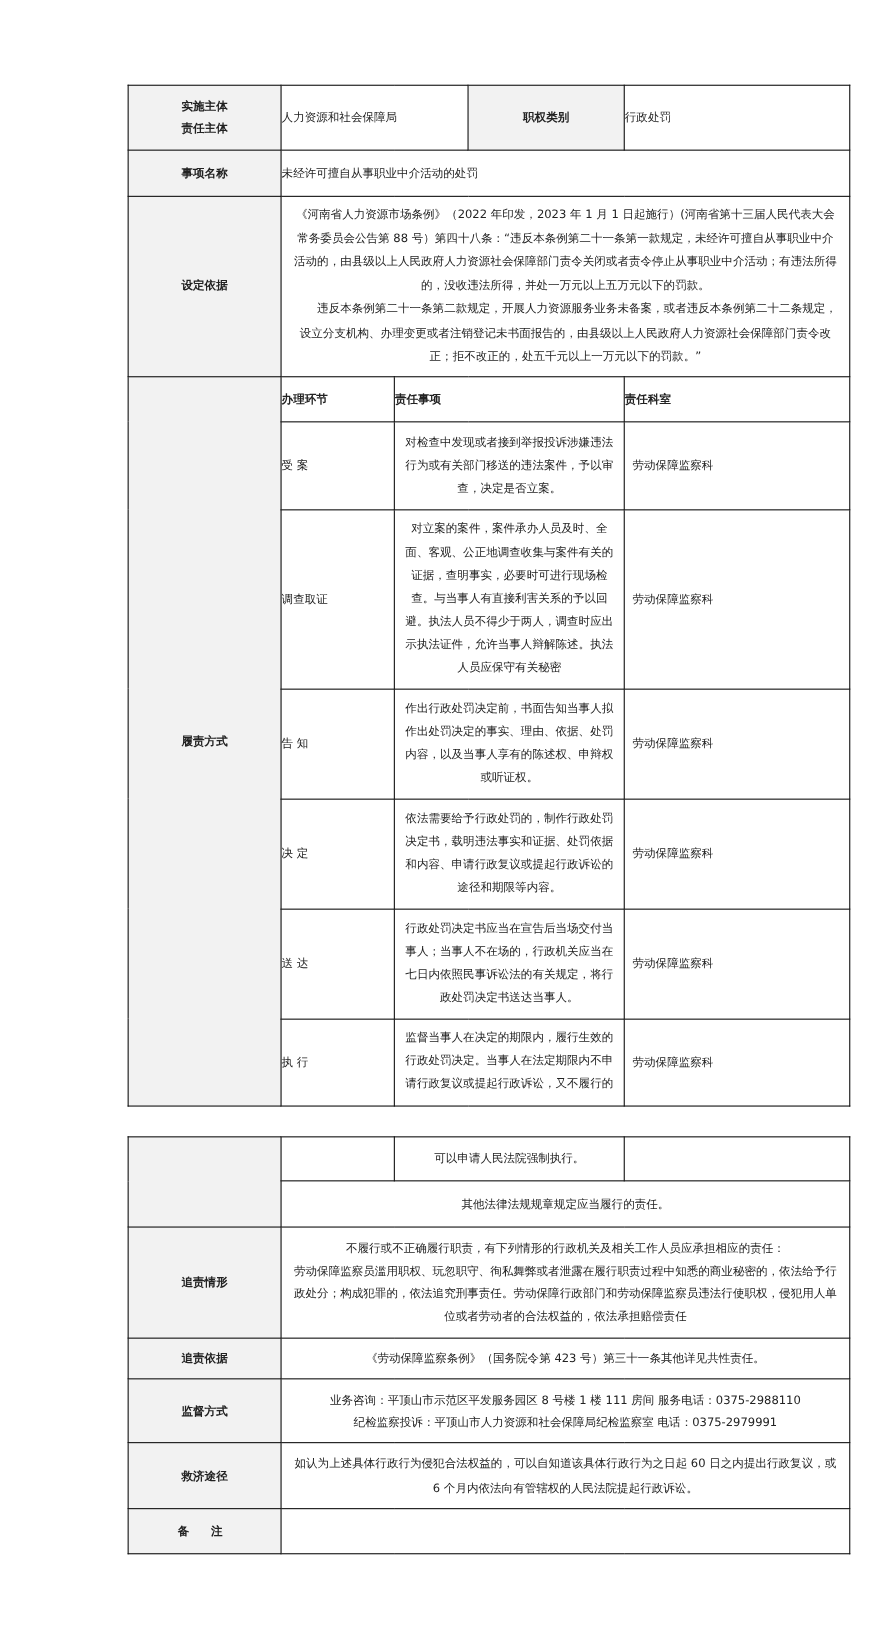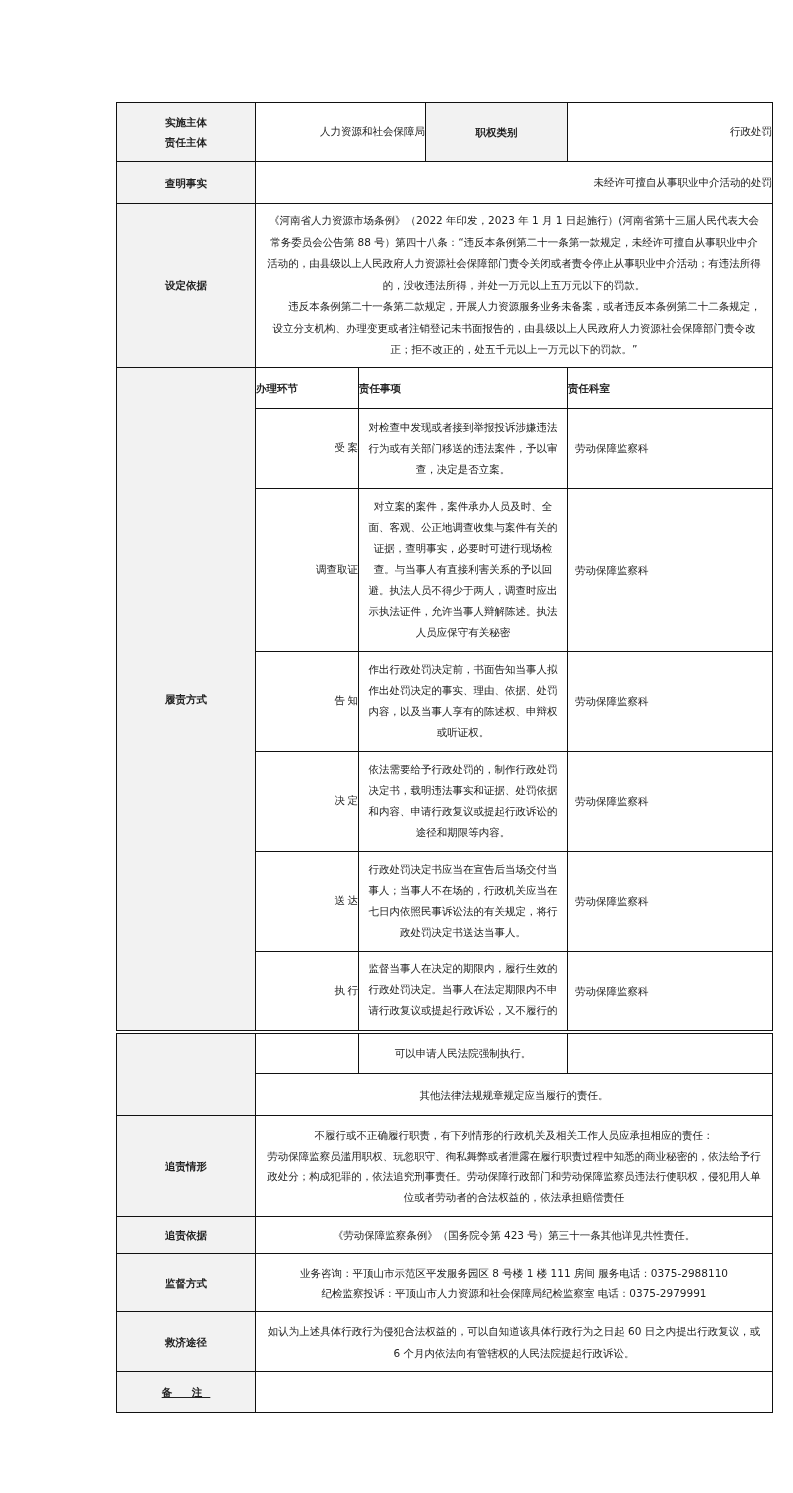--- a/index.html
+++ b/index.html
@@ -1,50 +1,50 @@
 <!DOCTYPE html>
 <html><head>
 <meta charset="utf-8">
 <style>
   html, body { margin: 0; padding: 0; background: #ffffff; }
   body { width: 793px; height: 1493px; position: relative; font-family: "DejaVu Sans", "Liberation Sans", sans-serif; color: #222; overflow: hidden; }
   .page-table { position: absolute; left: 116px; width: 656px; border-collapse: collapse; table-layout: fixed; }
   .page-table td { border: 1.5px solid #111; padding: 0; vertical-align: middle; font-size: 10.5px; line-height: 20px; }
   .lbl { background: #f2f2f2; text-align: center; font-weight: bold; font-size: 11.5px; color: #222; }
-  .center { text-align: right; font-family: Liberation Serif, serif; }
+  .center { text-align: left; }
   .para { padding: 6px 10px !important; text-align: center; }
   .indent { text-indent: 2em; }
   .sub-h { font-weight: bold; }
   .matter { padding: 6px 8px !important; line-height: 21px !important; text-align: center; }
   .dept { padding-left: 7px !important; }
   .spaced { letter-spacing: 8px; }
 </style>
 </head>
 <body>
 
-<table class="page-table" style="top:77px;margin-top:25px;">
+<table class="page-table" style="top:77px;">
   <colgroup>
     <col style="width:139px">
       <col style="width:103px">
       <col style="width:67px">
       <col style="width:142px">
       <col style="width:205px">
   </colgroup>
   <tbody>
       <tr style="height:59px;">
     <td class="lbl">
       <div>实施主体</div>
       <div>责任主体</div>
     </td>
     <td colspan="2" class="center">人力资源和社会保障局</td>
     <td class="lbl">职权类别</td>
     <td class="center">行政处罚</td>
   </tr>
   <tr style="height:42px;">
-    <td class="lbl">查明事实</td>
+    <td class="lbl">事项名称</td>
     <td colspan="4" class="center">未经许可擅自从事职业中介活动的处罚</td>
   </tr>
   <tr style="height:163px;">
     <td class="lbl">设定依据</td>
     <td colspan="4" class="para" style="line-height:21.5px;">
       <div>《河南省人力资源市场条例》（2022 年印发，2023 年 1 月 1 日起施行）(河南省第十三届人民代表大会常务委员会公告第 88 号）第四十八条：“违反本条例第二十一条第一款规定，未经许可擅自从事职业中介活动的，由县级以上人民政府人力资源社会保障部门责令关闭或者责令停止从事职业中介活动；有违法所得的，没收违法所得，并处一万元以上五万元以下的罚款。</div>
       <div class="indent">违反本条例第二十一条第二款规定，开展人力资源服务业务未备案，或者违反本条例第二十二条规定，设立分支机构、办理变更或者注销登记未书面报告的，由县级以上人民政府人力资源社会保障部门责令改正；拒不改正的，处五千元以上一万元以下的罚款。”</div>
     </td>
   </tr>
   <tr style="height:41px;">
@@ -118,18 +118,18 @@
     <td class="lbl">监督方式</td>
     <td colspan="3" class="para">
       <div>业务咨询：平顶山市示范区平发服务园区 8 号楼 1 楼 111 房间 服务电话：0375-2988110</div>
       <div>纪检监察投诉：平顶山市人力资源和社会保障局纪检监察室 电话：0375-2979991</div>
     </td>
   </tr>
   <tr style="height:60px;">
     <td class="lbl">救济途径</td>
     <td colspan="3" class="para" style="line-height:22px;">如认为上述具体行政行为侵犯合法权益的，可以自知道该具体行政行为之日起 60 日之内提出行政复议，或 6 个月内依法向有管辖权的人民法院提起行政诉讼。</td>
   </tr>
-  <tr style="height:41px;text-decoration:underline;">
+  <tr style="height:41px;">
     <td class="lbl spaced">备 注</td>
     <td colspan="3" class="para"></td>
   </tr>
 </tbody>
   </table>
 
 </body></html>

